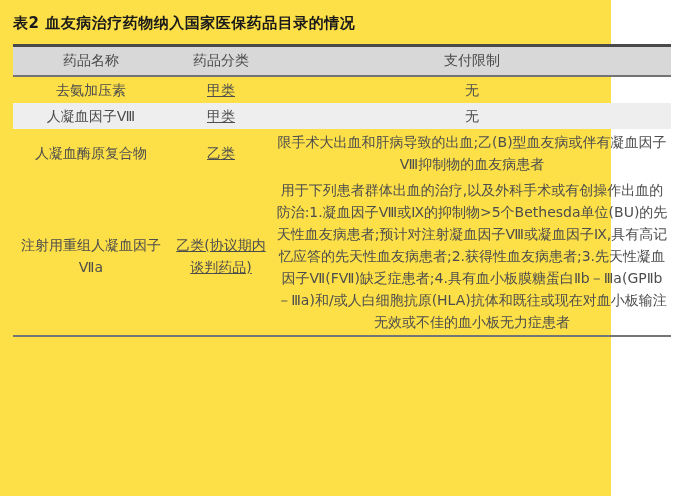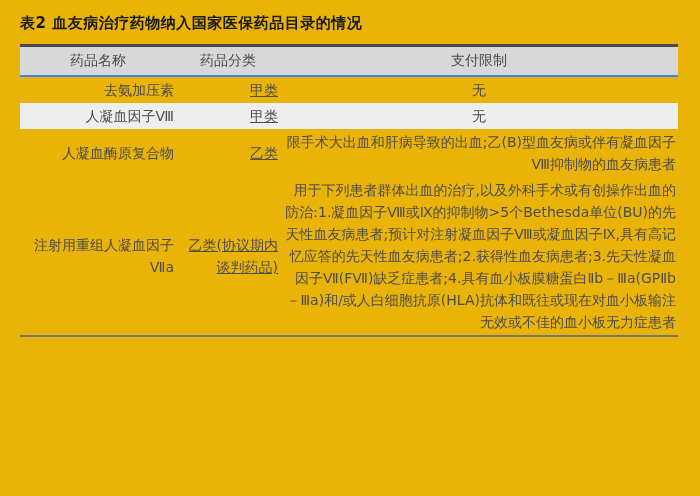--- a/index.html
+++ b/index.html
@@ -8,57 +8,57 @@
     background: #ffffff;
   }
   body {
     width: 700px;
     height: 496px;
     font-family: "DejaVu Sans", sans-serif;
     overflow: hidden;
   }
   .page {
     position: relative;
-    width: 700px;
+    width: 611px;
     height: 496px;
-    background: #eab308;
+    background: #fde047;
     box-sizing: border-box;
-    padding: 14px 0 0 20px;
+    padding: 14px 0 0 13px;
   }
   .caption {
     margin: 0 0 11px 0;
     font-size: 15px;
     font-weight: bold;
     color: #1a1a1a;
     letter-spacing: 0.5px;
   }
   table.drug-table {
     width: 646px;
     border-collapse: collapse;
     table-layout: fixed;
     border-top: 3px solid #4a4a4a;
     border-bottom: 2px solid #757575;
   }
   table.drug-table thead th {
     background: #d8d8d8;
-    border-bottom: 2px solid #3b82f6;
+    border-bottom: 2px solid #737373;
     font-weight: normal;
     font-size: 14px;
     color: #484848;
     height: 26px;
     padding: 1px 2px;
     text-align: center;
     vertical-align: middle;
   }
   table.drug-table tbody td {
     font-size: 14px;
     color: #4d4d4d;
     line-height: 22px;
     padding: 2px 2px;
-    text-align: right;
+    text-align: center;
     vertical-align: middle;
     word-break: break-all;
   }
   tr.shaded td { background: #eeeeee; }
   td.col-name  { width: 152px; padding-left: 15px; padding-right: 15px; }
   td.col-class { width: 100px; padding-left: 6px;  padding-right: 6px; text-decoration: underline; }
   td.col-restriction {
     width: 394px;
     text-align: left;
     padding-left: 12px;

